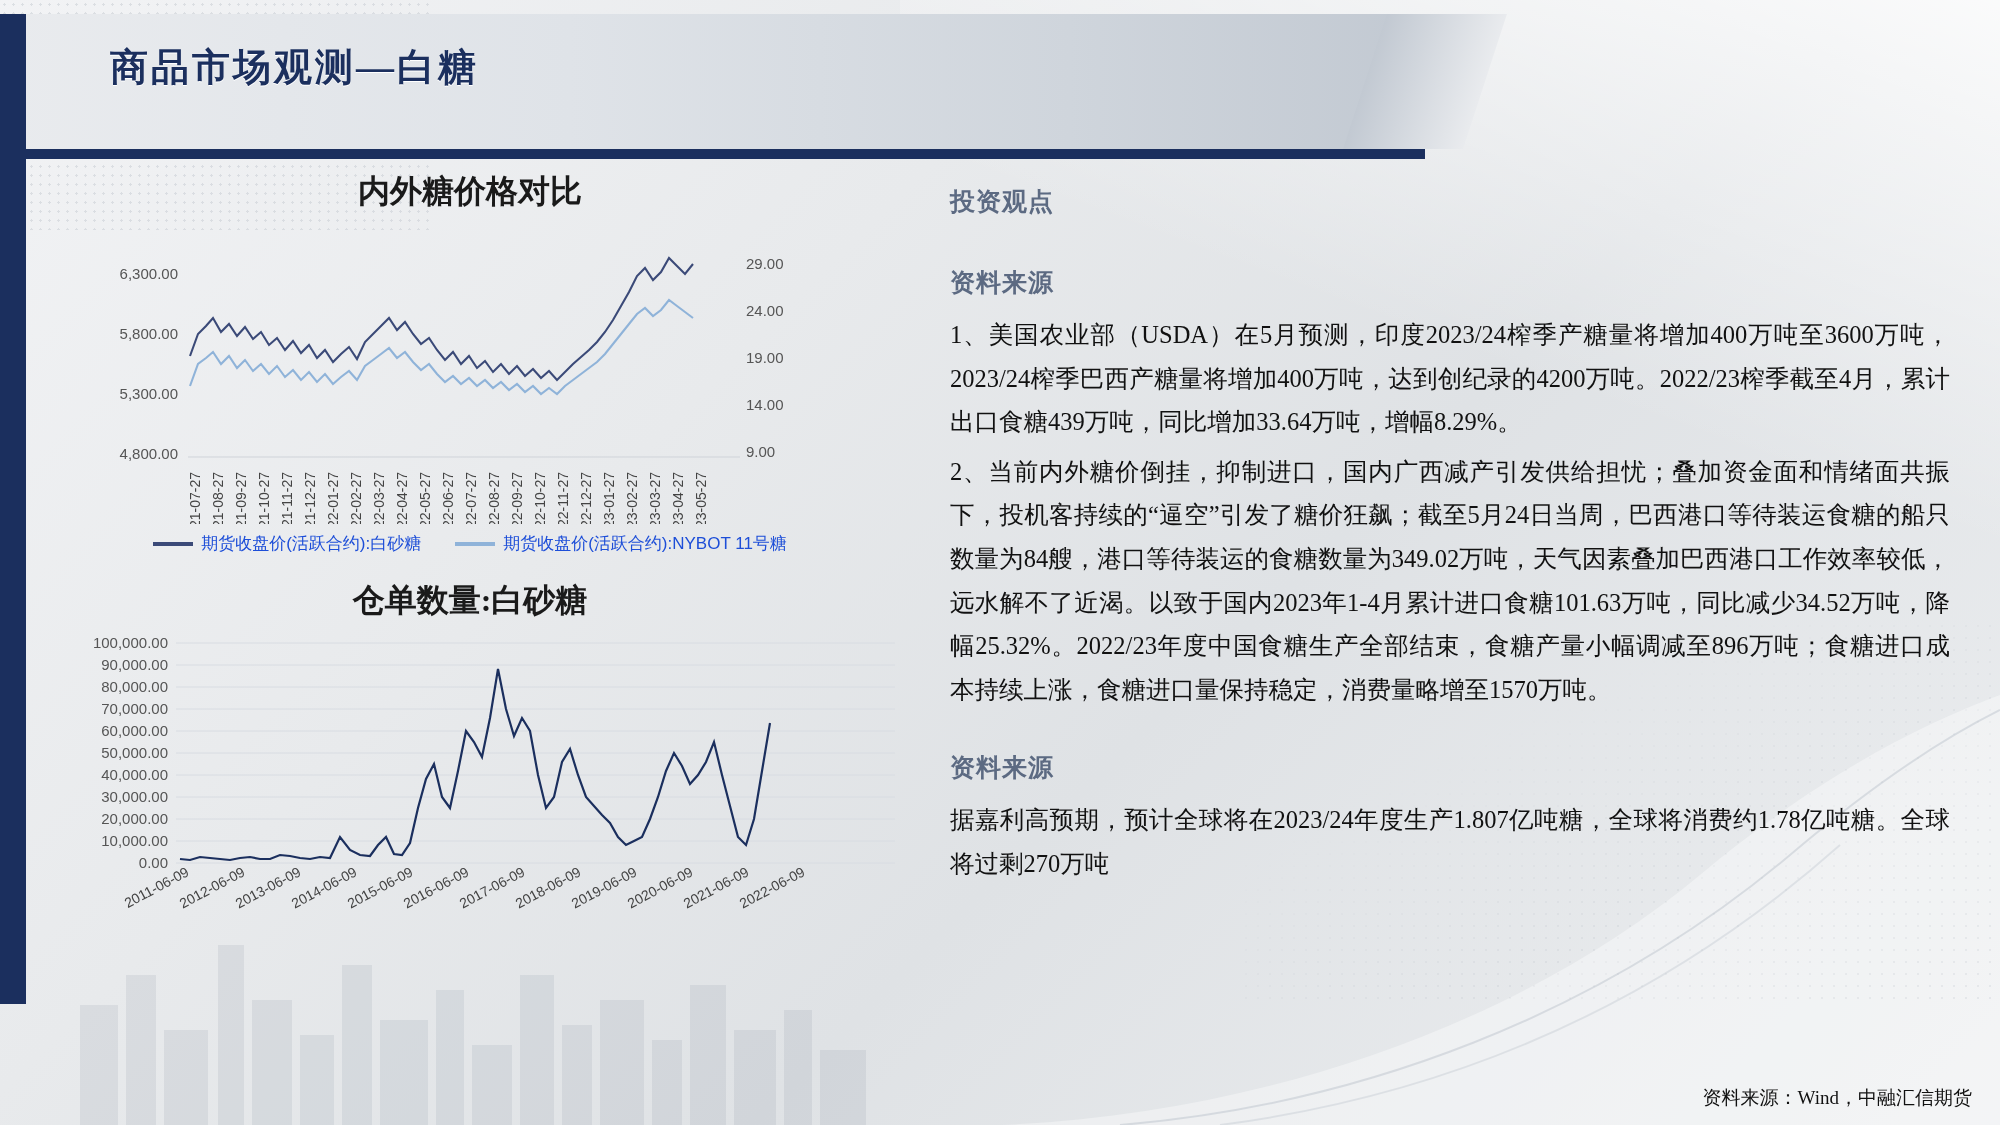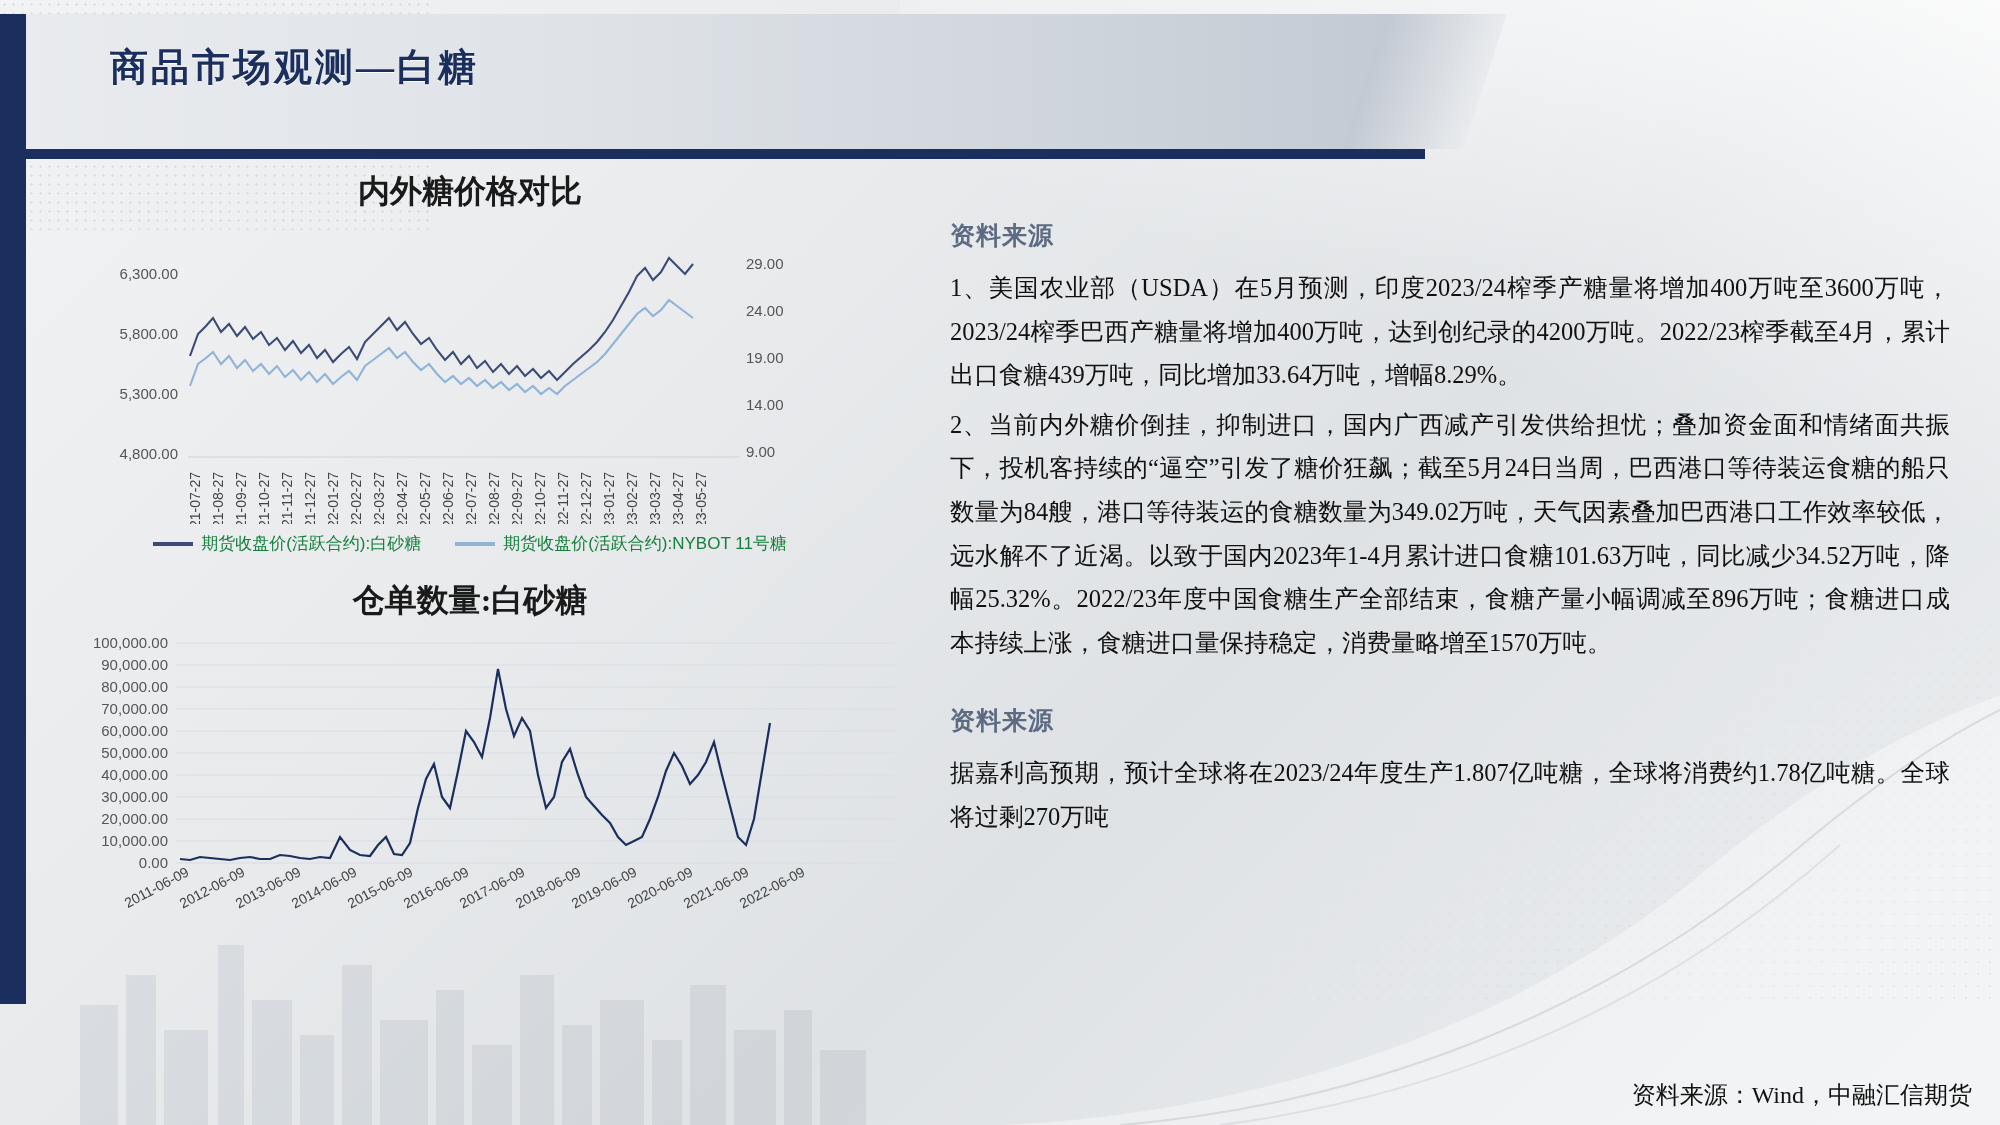--- a/index.html
+++ b/index.html
@@ -67,26 +67,26 @@
   .sec-head{
     color:#5c6a82;font-size:25px;font-weight:bold;margin-bottom:14px;
     font-family:"Liberation Serif", serif;letter-spacing:1px;
   }
   .para{
     font-size:24.5px;color:#111;line-height:1.78;text-align:justify;
     font-family:"Liberation Serif", serif;margin:0 0 6px 0;
   }
   .gap{height:34px;}
   .source{
-    position:absolute;right:28px;bottom:14px;font-size:24px;color:#111;
+    position:absolute;right:28px;bottom:14px;font-size:19px;color:#111;
     font-family:"Liberation Serif", serif;
   }
   .legend{
     display:flex;justify-content:center;gap:34px;margin-top:4px;
-    font-size:17px;color:#15803d;font-family:"Liberation Sans", sans-serif;
+    font-size:17px;color:#1d4ed8;font-family:"Liberation Sans", sans-serif;
   }
   .legend span.l{display:inline-flex;align-items:center;gap:8px;}
   .swatch{display:inline-block;width:40px;height:4px;}
   .axis-lab{font-size:15px;fill:#555;font-family:"Liberation Sans", sans-serif;}
   .tick-x{font-size:14px;fill:#444;font-family:"Liberation Sans", sans-serif;}
 </style>
 </head>
 <body>
 
 <div class="bg-dots"></div>
@@ -238,20 +238,21 @@
         <text class="tick-x" transform="translate(710,252) rotate(-28)" text-anchor="end">2021-06-09</text>
         <text class="tick-x" transform="translate(766,252) rotate(-28)" text-anchor="end">2022-06-09</text>
       </g>
     </svg>
   </div>
 </div>
 
 <div class="right-col">
 
   <div>
+    <div class="sec-head">投资观点</div>
   </div>
 
   <div class="gap"></div>
 
   <div>
     <div class="sec-head">资料来源</div>
     <p class="para">1、美国农业部（USDA）在5月预测，印度2023/24榨季产糖量将增加400万吨至3600万吨，2023/24榨季巴西产糖量将增加400万吨，达到创纪录的4200万吨。2022/23榨季截至4月，累计出口食糖439万吨，同比增加33.64万吨，增幅8.29%。</p>
     <p class="para">2、当前内外糖价倒挂，抑制进口，国内广西减产引发供给担忧；叠加资金面和情绪面共振下，投机客持续的“逼空”引发了糖价狂飙；截至5月24日当周，巴西港口等待装运食糖的船只数量为84艘，港口等待装运的食糖数量为349.02万吨，天气因素叠加巴西港口工作效率较低，远水解不了近渴。以致于国内2023年1-4月累计进口食糖101.63万吨，同比减少34.52万吨，降幅25.32%。2022/23年度中国食糖生产全部结束，食糖产量小幅调减至896万吨；食糖进口成本持续上涨，食糖进口量保持稳定，消费量略增至1570万吨。</p>
   </div>
 

